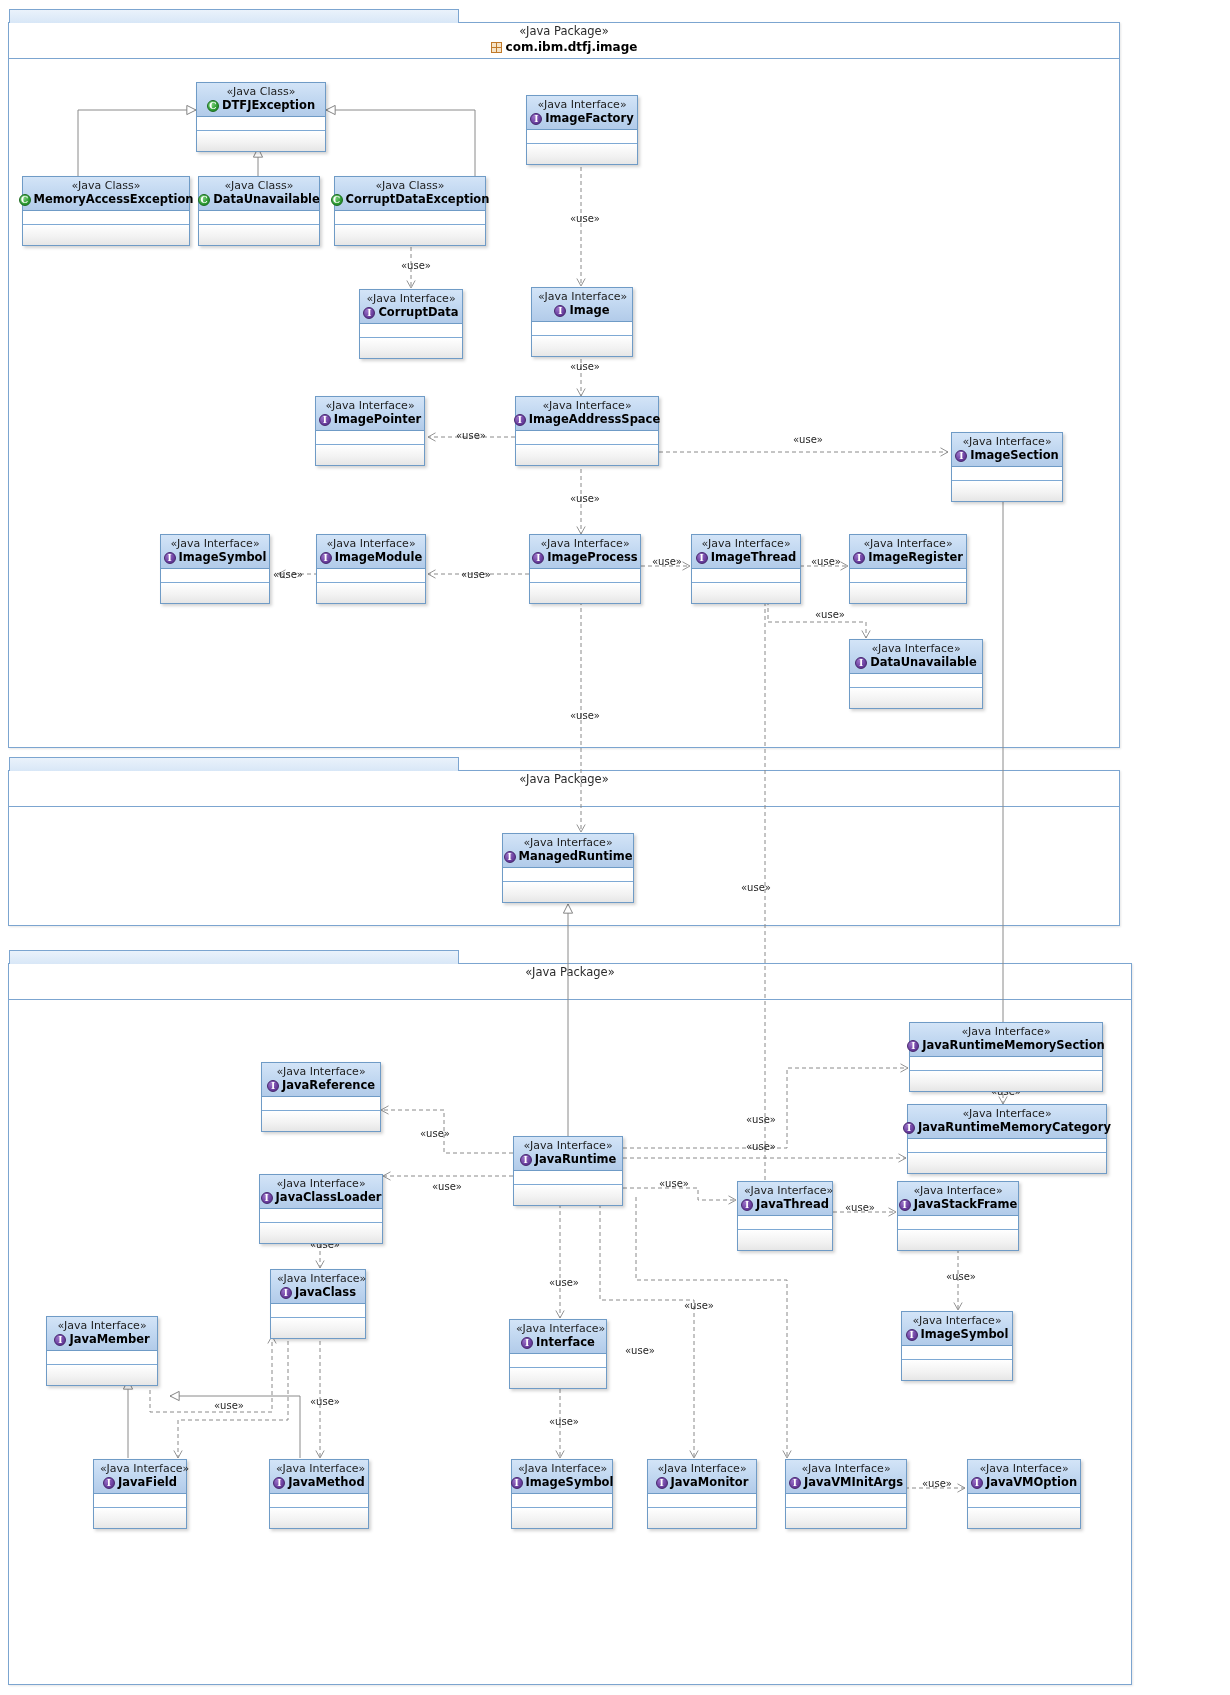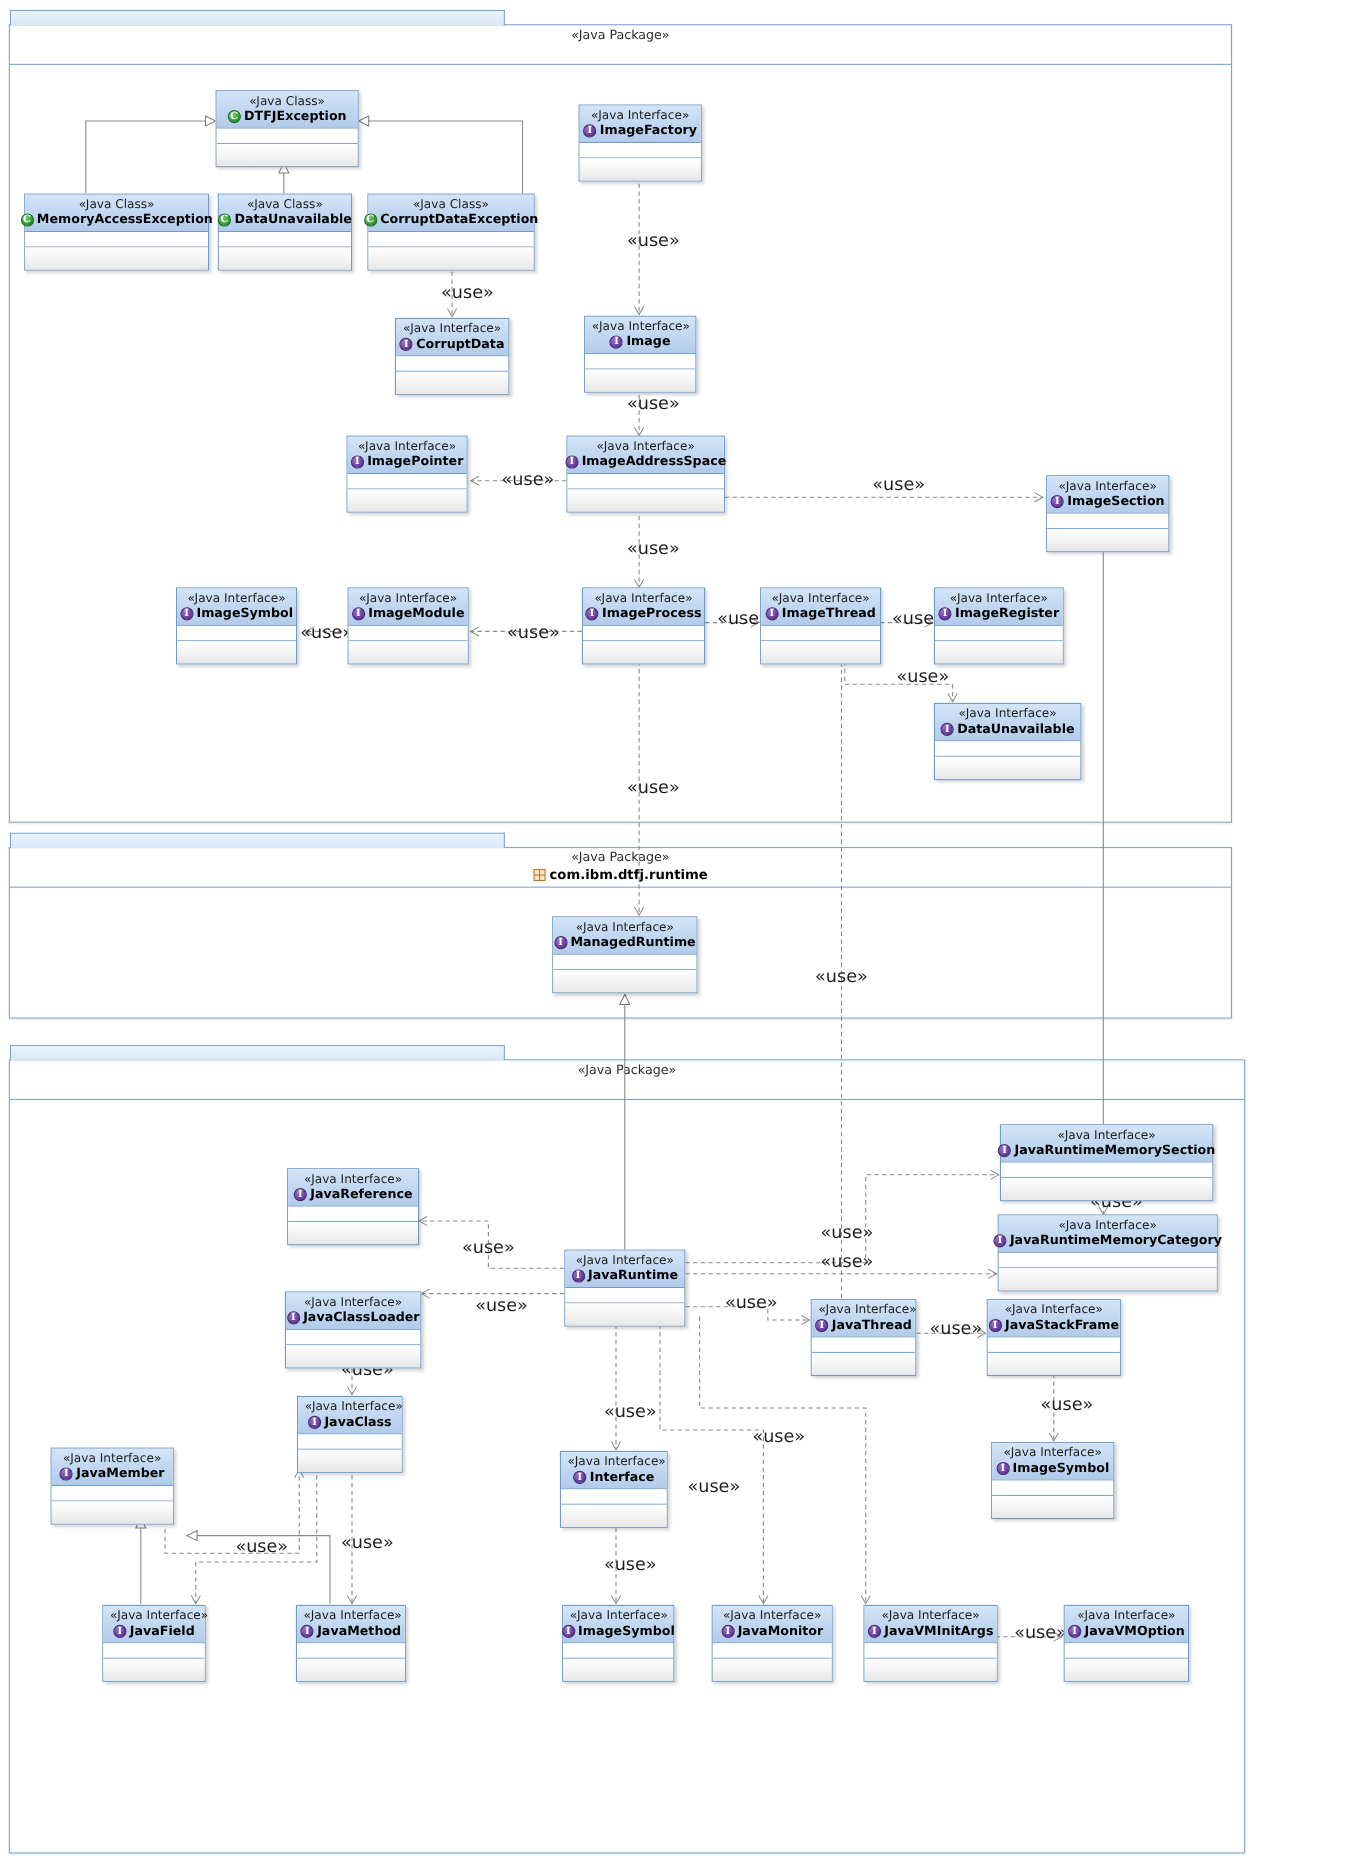--- a/index.html
+++ b/index.html
@@ -154,21 +154,21 @@
   
   #edges {
     position: absolute;
     left: 0; top: 0;
     width: 1230px; height: 1695px;
     z-index: 2;
     pointer-events: none;
   }
   .edge-label {
     position: absolute;
-    font-size: 16px;
+    font-size: 10px;
     color: #1d1d1d;
     background: transparent;
     white-space: nowrap;
     z-index: 4;
     line-height: 12px;
   }
 </style>
 </head>
 <body>
 
@@ -289,31 +289,31 @@
   <div class="edge-label" style="left:549px;  top:1277px;">«use»</div>
   <div class="edge-label" style="left:625px;  top:1345px;">«use»</div>
   <div class="edge-label" style="left:684px;  top:1300px;">«use»</div>
   <div class="edge-label" style="left:549px;  top:1416px;">«use»</div>
   <div class="edge-label" style="left:922px;  top:1478px;">«use»</div>
 
   <div class="pkg" style="left:8px; top:22px; width:1112px; height:726px;">
     <div class="pkg-tab"></div>
     <div class="pkg-header">
       <div class="pkg-stereo">«Java Package»</div>
+      <div class="pkg-name">
+        <span class="pkg-icon"></span>
+        <span>com.ibm.dtfj.image</span>
+      </div>
     </div>
   </div>
 
   <div class="pkg" style="left:8px; top:770px; width:1112px; height:156px;">
     <div class="pkg-tab"></div>
     <div class="pkg-header">
       <div class="pkg-stereo">«Java Package»</div>
-      <div class="pkg-name">
-        <span class="pkg-icon"></span>
-        <span>com.ibm.dtfj.runtime</span>
-      </div>
     </div>
   </div>
 
   <div class="pkg" style="left:8px; top:963px; width:1124px; height:722px;">
     <div class="pkg-tab"></div>
     <div class="pkg-header">
       <div class="pkg-stereo">«Java Package»</div>
     </div>
   </div>
 

